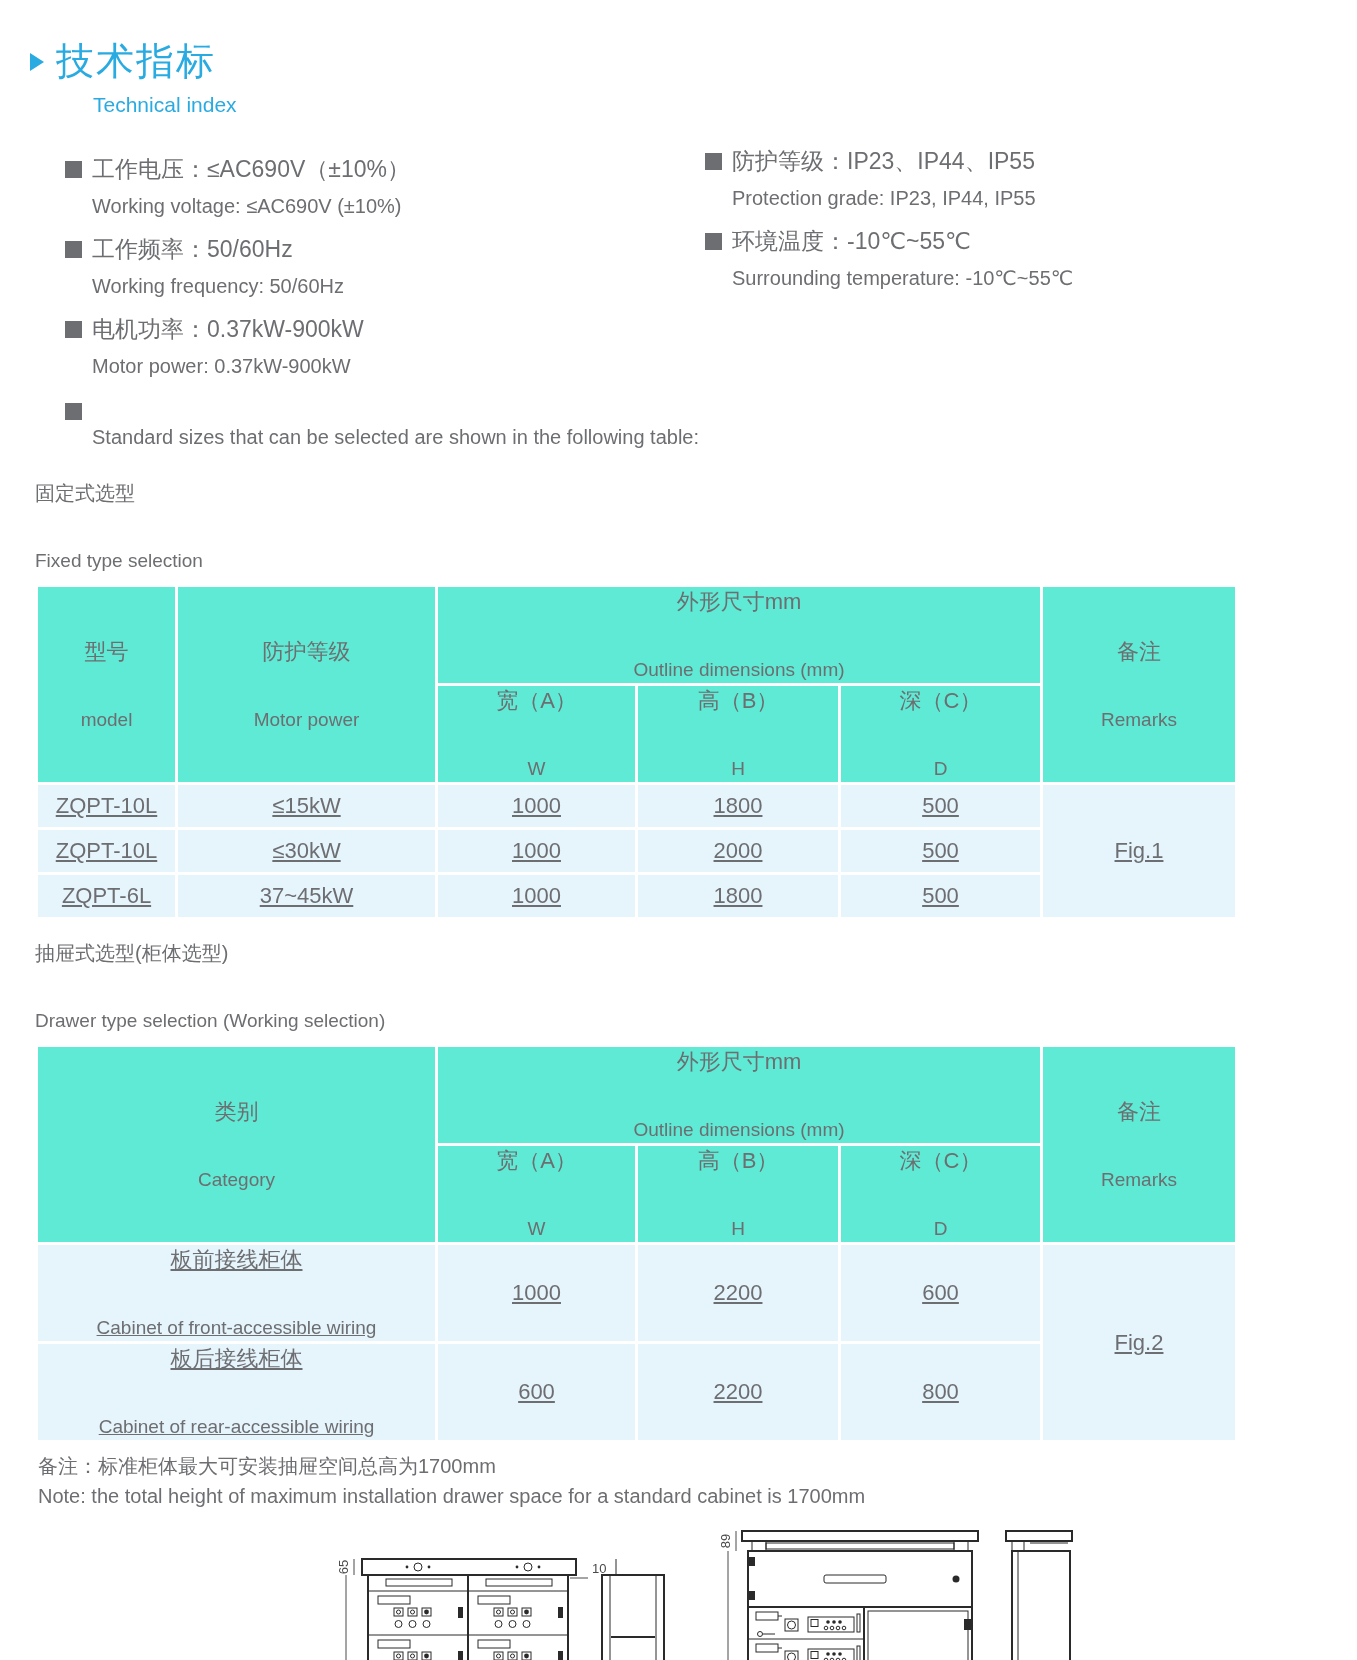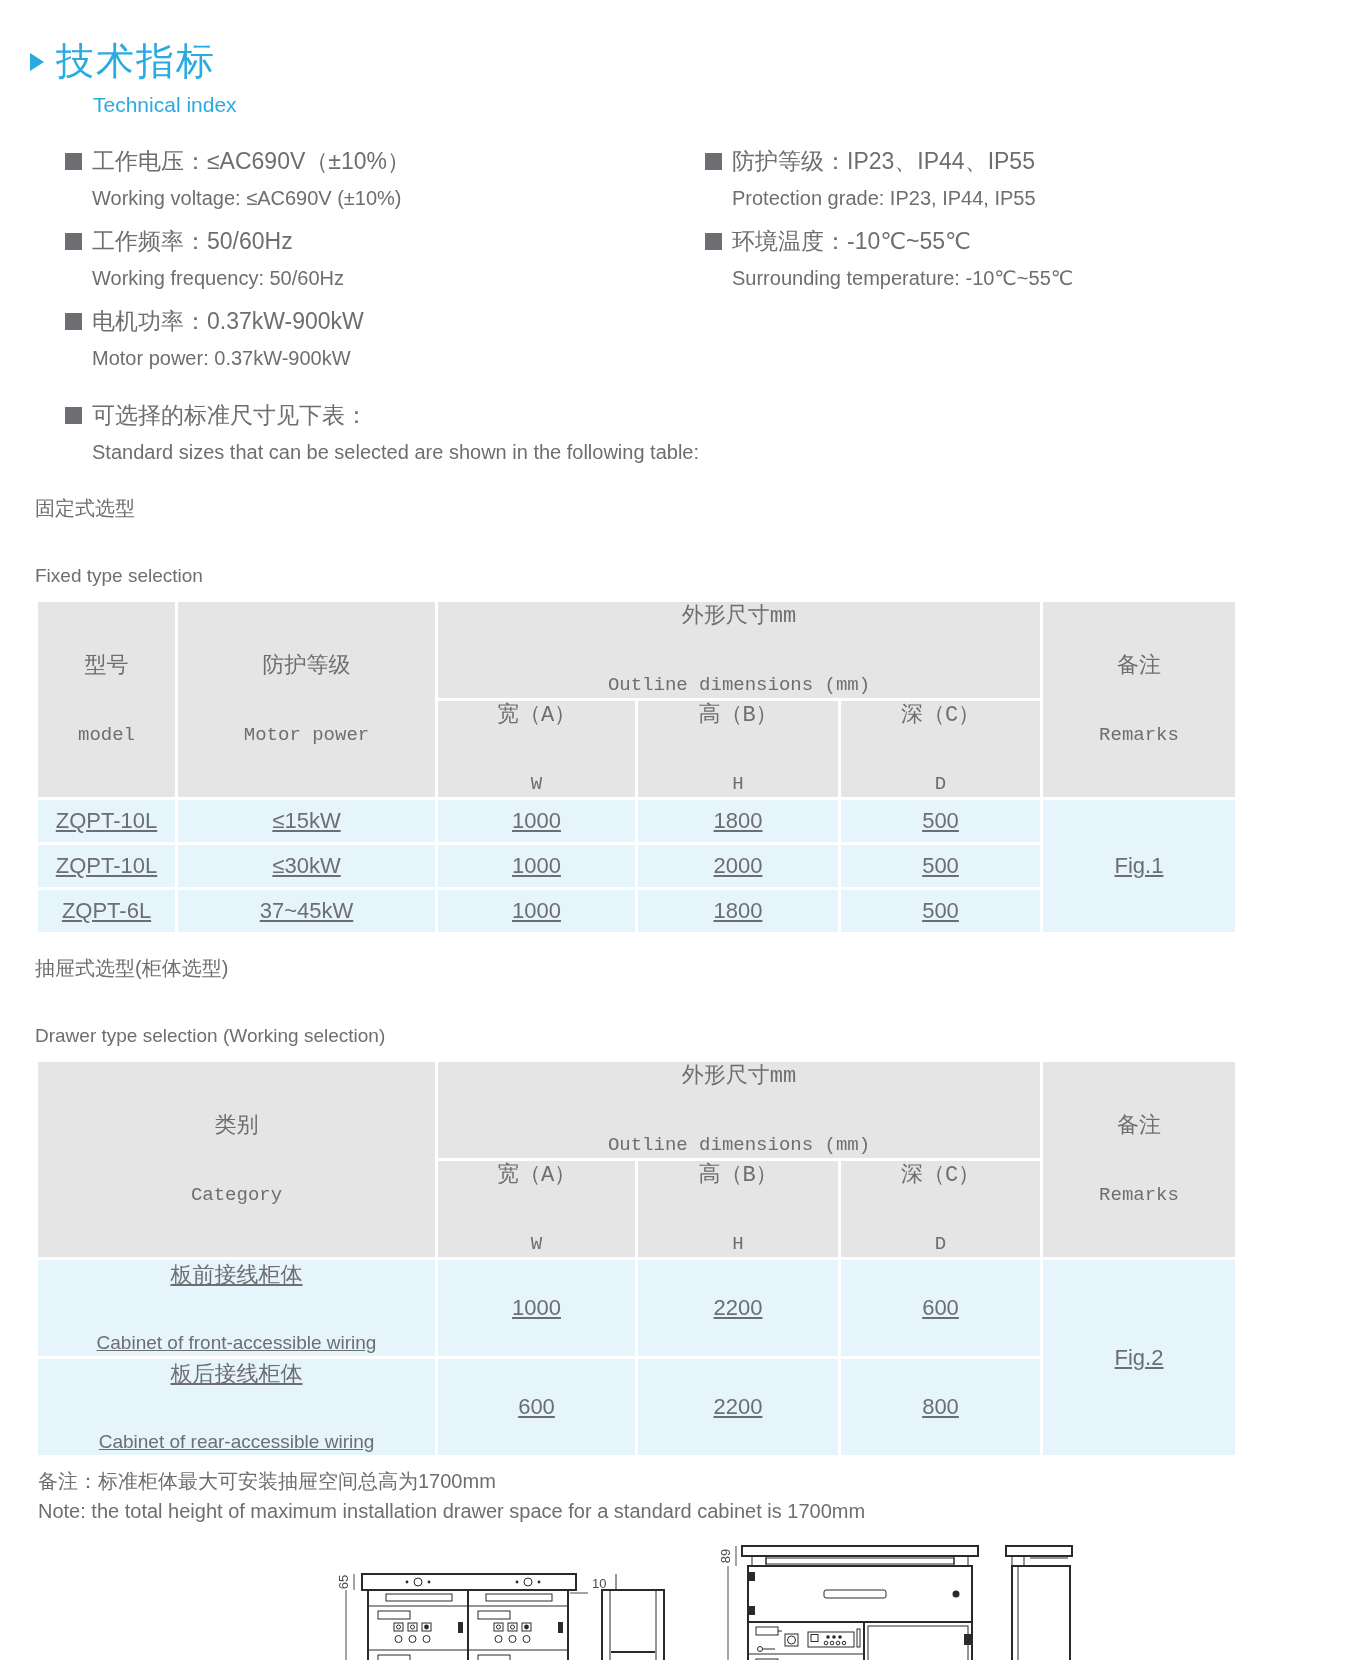--- a/index.html
+++ b/index.html
@@ -12,40 +12,40 @@
 
   
   .hdr{margin:36px 0 0 30px;}
   .hdr-row{display:flex;align-items:center;}
   .tri{width:0;height:0;border-left:14px solid #29abe2;border-top:9px solid transparent;border-bottom:9px solid transparent;margin-right:12px;}
   .title-cn{font-size:38px;color:#29abe2;font-weight:400;margin:0;letter-spacing:2px;}
   .title-en{font-size:21px;color:#29abe2;margin:6px 0 0 63px;}
 
   
   .specs{display:flex;margin:24px 0 0 65px;}
-  .spec-col.l{width:640px;}
+  .spec-col.l{width:640px;margin-top:8px;}
   .spec-col.r{width:560px;}
   .spec{margin-bottom:6px;}
   .spec-cn{font-size:23px;color:#6d6e71;line-height:40px;display:flex;align-items:center;}
   .bullet{display:inline-block;width:17px;height:17px;background:#6d6e71;margin-right:10px;flex:none;}
   .spec-en{font-size:20px;color:#6d6e71;line-height:34px;padding-left:27px;}
   .spec.full{margin:14px 0 0 65px;}
 
   
   .sec{margin:26px 0 0 35px;}
   .sec-cn{font-size:20px;line-height:26px;}
   .sec-en{font-size:19px;line-height:26px;margin-top:42px;}
 
   
   table.spec-table{border-collapse:collapse;margin:10px 0 0 35px;table-layout:fixed;}
   table.spec-table td{
     border:3px solid #ffffff;text-align:center;vertical-align:middle;
     padding:0 4px;color:#6d6e71;
   }
-  td.hc{background:#e5e5e5;font-family:Liberation Mono, monospace;}
+  td.hc{background:#5eead4;}
   td.dc{background:#e6f4fc;text-decoration:underline;}
   .cn{font-size:22px;display:block;line-height:30px;}
   .en{font-size:19px;display:block;line-height:26px;margin-top:40px;}
   .val{font-size:22px;}
   tr.h1{height:70px;}
   tr.h2{height:52px;}
   tr.d1{height:45px;}
   tr.d2{height:58px;}
 
   
@@ -114,21 +114,20 @@
             <span class="bullet"></span>
             <span>环境温度：-10℃~55℃</span>
           </div>
         <div class="spec-en">Surrounding temperature: -10℃~55℃</div>
       </div>
     </div>
   </div>
   <div class="spec full">
     <div class="spec-cn">
         <span class="bullet"></span>
-        <span>可选择的标准尺寸见下表：</span>
       </div>
     <div class="spec-en">Standard sizes that can be selected are shown in the following table:</div>
   </div>
 
   <div class="sec">
     <div class="sec-cn">固定式选型</div>
     <div class="sec-en">Fixed type selection</div>
   </div>
 
   <table class="spec-table">

